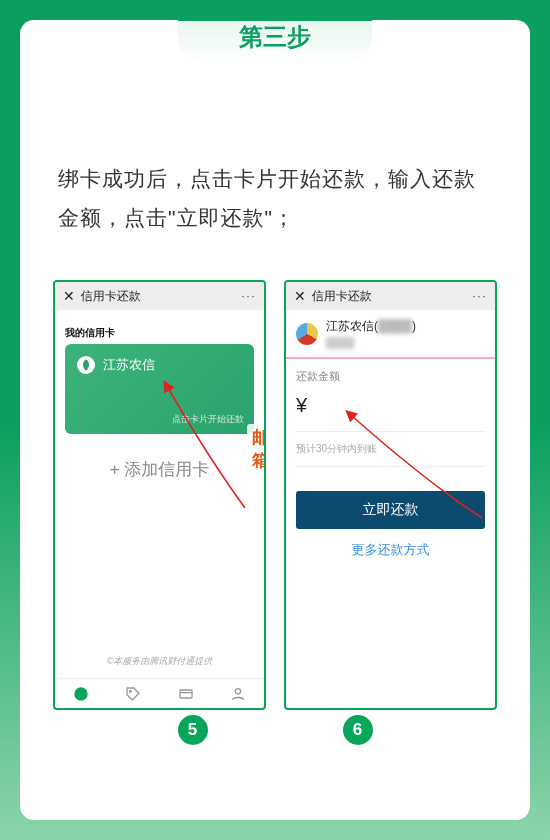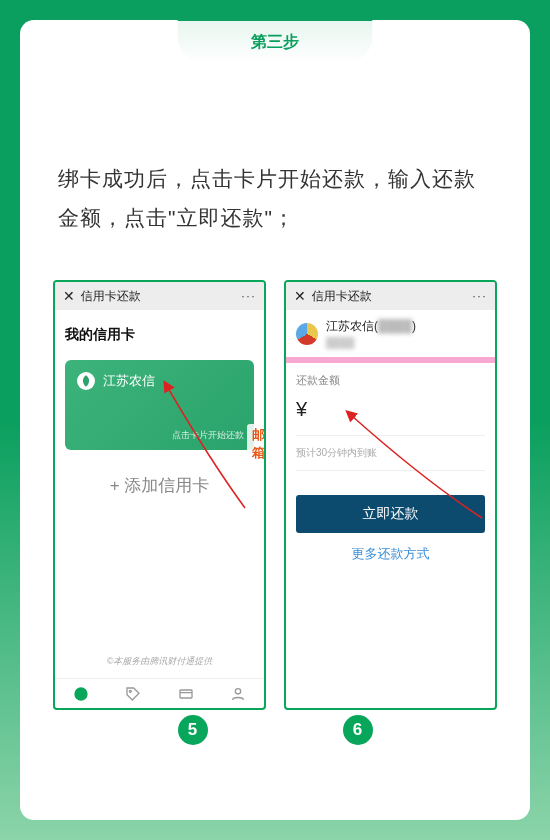--- a/index.html
+++ b/index.html
@@ -24,24 +24,24 @@
       position: absolute;
       top: -2px;
       left: 50%;
       transform: translateX(-50%);
       width: 195px;
       height: 46px;
       background: linear-gradient(to bottom, #e8f6ef, #fff);
       border-radius: 0 0 28px 28px;
       border-top: 3px solid #0a9f5e;
       display: flex;
-      align-items: center;
+      align-items: flex-start;
       justify-content: center;
       color: #0a9f5e;
-      font-size: 16px;
+      font-size: 24px;
       font-weight: 600;
     }
     .instruction {
       position: absolute;
       top: 140px;
       left: 38px;
       right: 38px;
       font-size: 21px;
       line-height: 1.85;
       color: #333;
@@ -71,21 +71,21 @@
       display: flex;
       align-items: center;
       padding: 0 8px;
       gap: 6px;
       color: #222;
       font-size: 12px;
     }
     .titlebar .x { font-size: 14px; }
     .titlebar .dots { margin-left: auto; letter-spacing: 1px; color: #444; }
     .p1-body { padding: 10px 10px 0; }
-    .p1-heading { font-size: 14px; font-weight: 600; color: #111; margin: 6px 0 16px; }
+    .p1-heading { font-size: 10px; font-weight: 600; color: #111; margin: 6px 0 4px; }
     .credit-card {
       background: linear-gradient(135deg, #3cb37a, #2aa36c);
       border-radius: 6px;
       padding: 12px 12px 16px;
       color: #fff;
       position: relative;
       height: 90px;
     }
     .cc-top { display: flex; align-items: center; gap: 8px; }
     .cc-logo {
@@ -107,21 +107,21 @@
     .nav-icon { width: 18px; height: 18px; display:flex; align-items:center; justify-content:center; }
     .nav-icon.active { color: #08a65a; }
     .nav-icon svg { stroke: #999; }
     .nav-icon.active svg { stroke: #08a65a; fill: #08a65a; }
     .email-badge {
       position: absolute;
       left: 192px;
       top: 142px;
       background: rgba(255,255,255,.85);
       color: #e95513;
-      font-size: 13px;
+      font-size: 17px;
       padding: 2px 5px;
       border-radius: 3px;
       font-weight: 600;
       z-index: 5;
     }
     .arrow1 {
       position: absolute;
       top: 98px;
       left: 105px;
       width: 90px;
@@ -134,21 +134,21 @@
       top: 128px;
       left: 58px;
       width: 140px;
       height: 110px;
       z-index: 4;
       pointer-events: none;
     }
     .p2-bankrow {
       display: flex; align-items: center; gap: 8px;
       padding: 8px 10px;
-      border-bottom: 6px solid #f9a8d4;
+      border-bottom: 2px solid #f9a8d4;
     }
     .p2-logo {
       width: 22px; height: 22px; border-radius: 50%;
       background: conic-gradient(#e9c74b 0 33%, #d43a2a 33% 66%, #5aa9e6 66% 100%);
     }
     .p2-bankname { font-size: 12px; color: #222; }
     .p2-masked { font-size: 12px; color: #bbb; }
     .p2-sub { font-size: 10px; color: #ccc; margin-top: 2px; }
     .p2-blur { filter: blur(2px); display: inline-block; }
     .p2-section { padding: 10px; }

